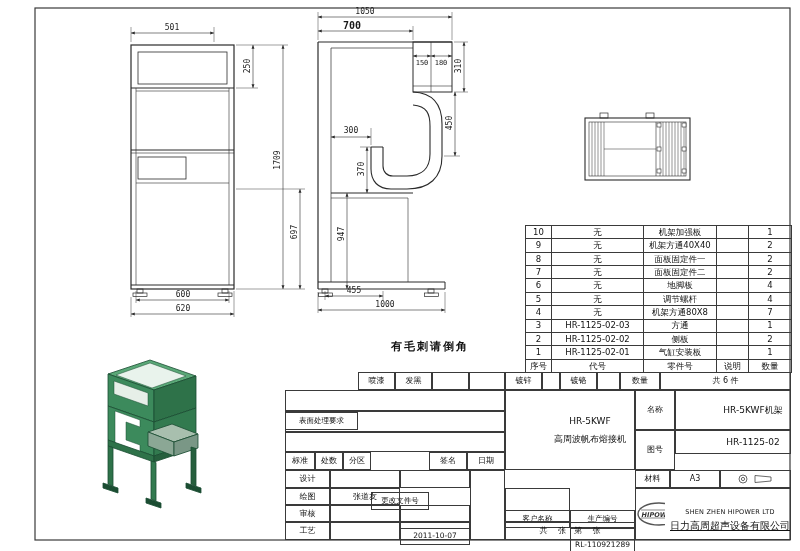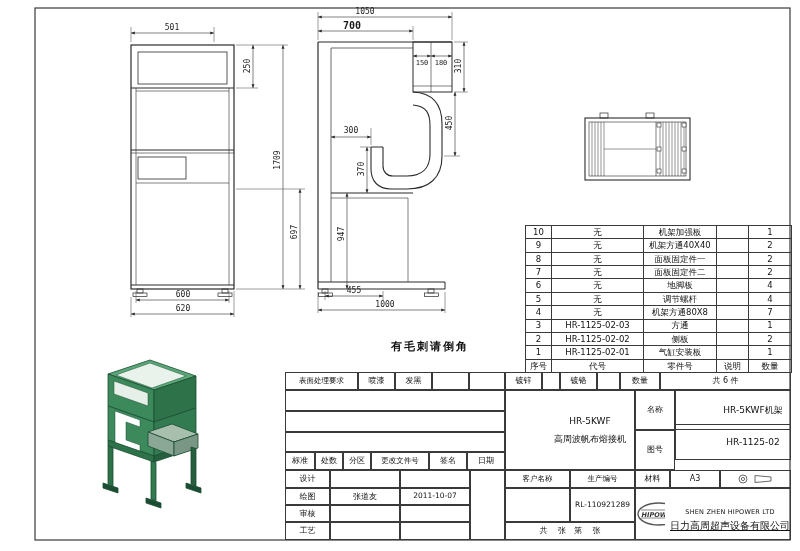--- a/index.html
+++ b/index.html
@@ -10,21 +10,21 @@
   
   .parts { position:absolute; left:525px; top:225px; }
   .parts table { border-collapse:collapse; table-layout:fixed; width:266px; height:148px; }
   .parts td { border:1px solid #3a3a3a; font-size:8.5px; text-align:center; padding:0; line-height:1;
               white-space:nowrap; overflow:hidden; }
 
   
   .tb { position:absolute; left:285px; top:372px; width:506px; height:168px; }
   .cell { position:absolute; border:1px solid #3a3a3a; display:flex; align-items:center; justify-content:center;
           font-size:8px; line-height:1.15; white-space:nowrap; overflow:hidden; background:#fff0; }
-  .fs75 { font-size:7.5px; }
+  .fs75 { font-size:7.5px;margin-top:40px; }
   .fs9  { font-size:9px;padding-left:40px; }
   .col  { flex-direction:column; gap:7px; }
   .logo-cell { gap:5px; }
   .company { display:flex; flex-direction:column; gap:4px; align-items:center; }
   .company .en { font-size:6.5px; letter-spacing:0.2px;margin-top:12px; }
   .company .cn { font-size:10px;text-decoration:underline; }
 
   .note { position:absolute; left:362px; top:339px; font-size:11px; font-weight:bold; letter-spacing:2px;margin-left:29px; }
 
   
@@ -324,21 +324,21 @@
   <div class="cell" style="left:182px;top:80px;width:38px;height:18px">日期</div>
 
   <div class="cell col fs9" style="left:220px;top:18px;width:130px;height:80px">
     <span>HR-5KWF</span>
     <span>高周波帆布熔接机</span>
   </div>
 
   <div class="cell" style="left:350px;top:18px;width:40px;height:40px">名称</div>
   <div class="cell fs9" style="left:390px;top:18px;width:116px;height:40px">HR-5KWF机架</div>
   <div class="cell" style="left:350px;top:58px;width:40px;height:40px">图号</div>
-  <div class="cell fs9" style="left:390px;top:52px;width:116px;height:36px">HR-1125-02</div>
+  <div class="cell fs9" style="left:390px;top:58px;width:116px;height:24px">HR-1125-02</div>
 
   <div class="cell" style="left:0;top:98px;width:45px;height:18px">设计</div>
   <div class="cell" style="left:45px;top:98px;width:70px;height:18px"></div>
   <div class="cell" style="left:115px;top:98px;width:70px;height:18px"></div>
   <div class="cell" style="left:0;top:116px;width:45px;height:17px">绘图</div>
   <div class="cell" style="left:45px;top:116px;width:70px;height:17px">张道友</div>
   <div class="cell fs75" style="left:115px;top:116px;width:70px;height:17px">2011-10-07</div>
   <div class="cell" style="left:0;top:133px;width:45px;height:17px">审核</div>
   <div class="cell" style="left:45px;top:133px;width:70px;height:17px"></div>
   <div class="cell" style="left:115px;top:133px;width:70px;height:17px"></div>

